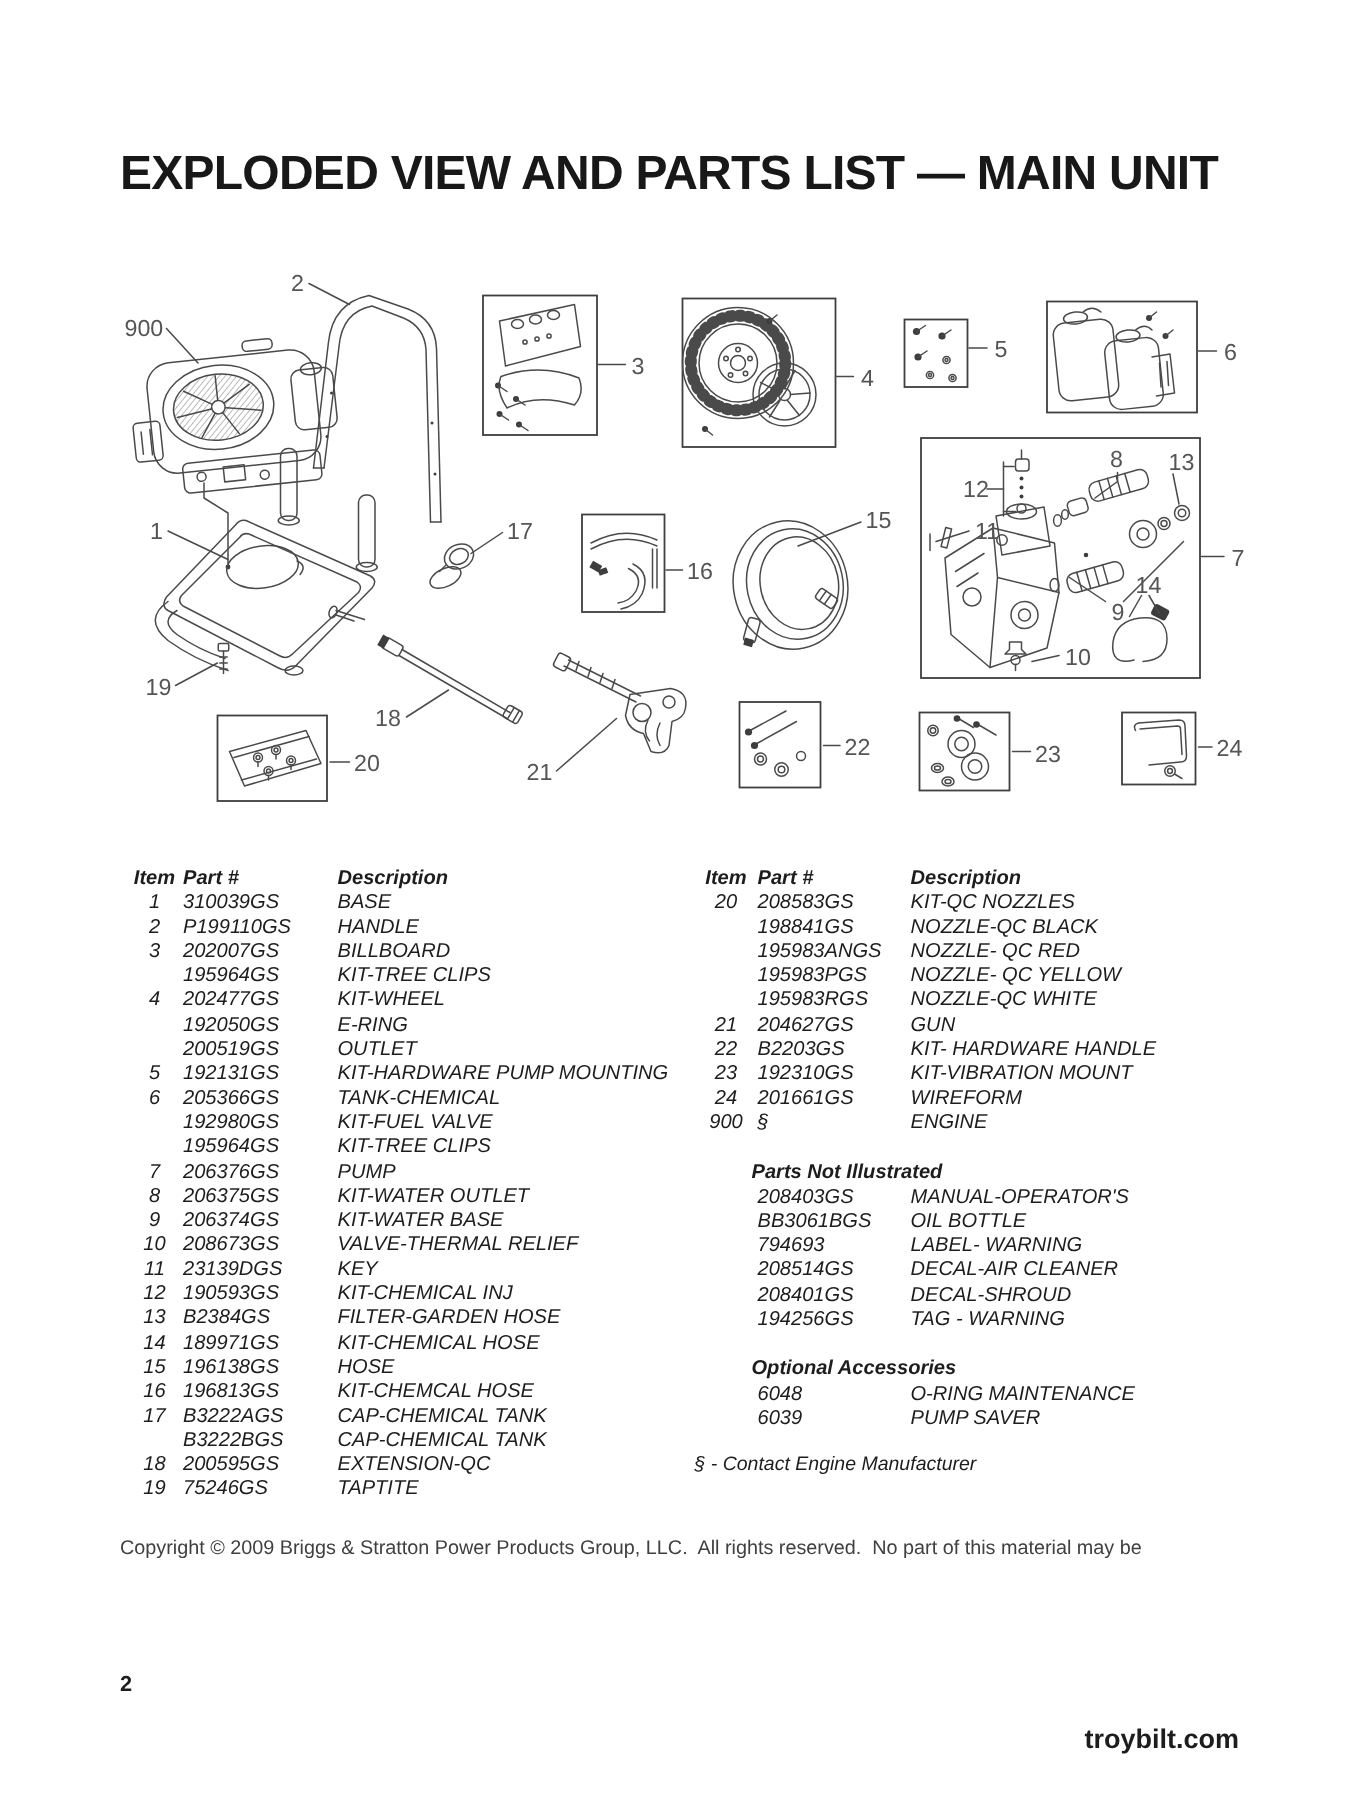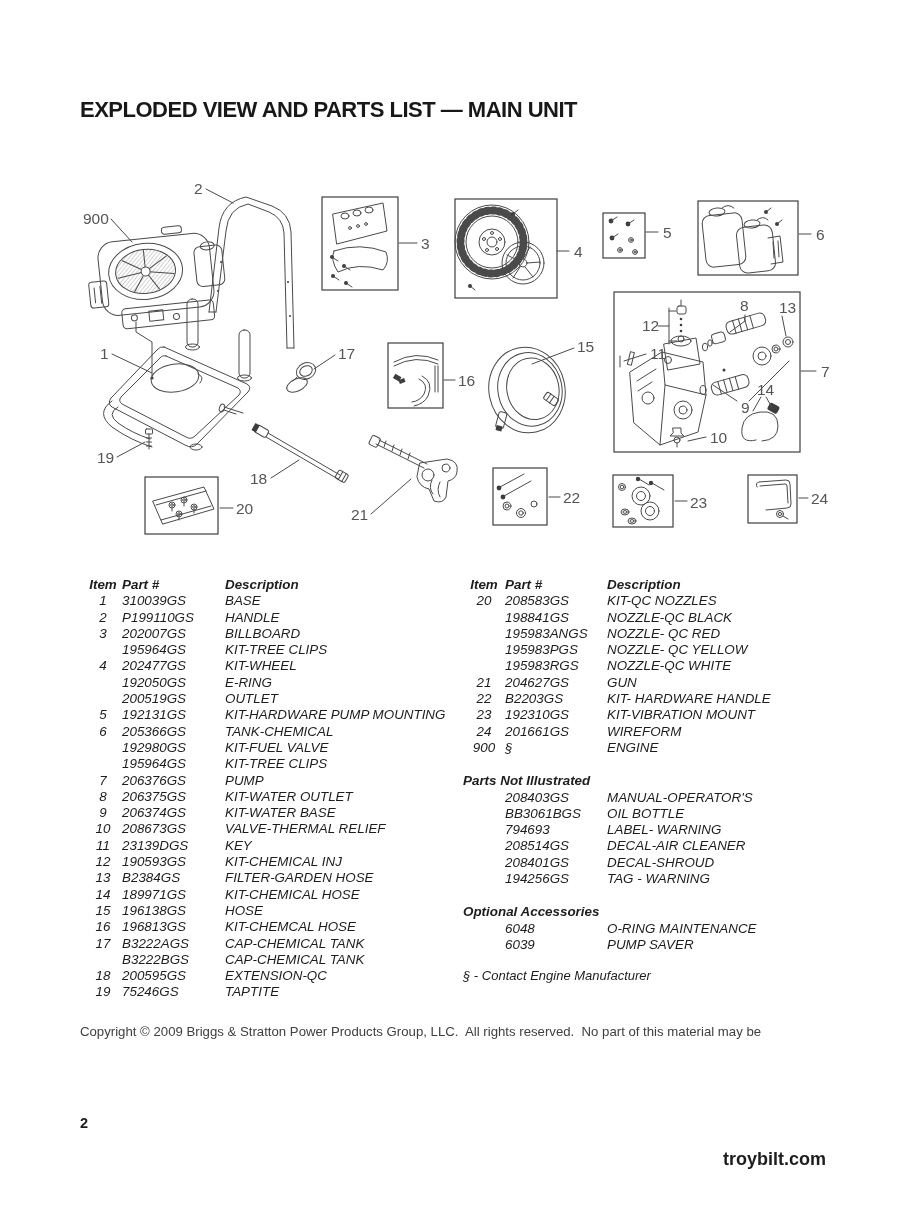--- a/index.html
+++ b/index.html
@@ -1,36 +1,36 @@
 <!DOCTYPE html>
 <html><head>
 <meta charset="utf-8">
 <style>
   html,body{margin:0;padding:0;background:#ffffff;}
   body{width:906px;height:1208px;font-family:"Liberation Sans",sans-serif;color:#1d1d1d;}
   .page{position:relative;width:906px;height:1208px;background:#fff;overflow:hidden;}
-  .title{position:absolute;left:80px;top:97px;margin:0;font-size:22px;font-weight:700;
+  .title{position:absolute;left:80px;top:97px;margin:0;font-size:32px;font-weight:700;
          letter-spacing:-0.5px;white-space:nowrap;color:#181818;text-align:right;}
   svg.diagram{position:absolute;left:0;top:0;}
   svg .ln{stroke:#4a4a4a;fill:none;stroke-width:1;stroke-linecap:round;stroke-linejoin:round;}
   svg .fl{fill:#3d3d3d;stroke:none;}
   svg .box{stroke:#3f3f3f;fill:none;stroke-width:1.2;}
   svg text{font-family:"Liberation Sans",sans-serif;font-size:15.5px;fill:#555;font-weight:400;}
   .parts{position:absolute;font-size:13.4px;line-height:16.3px;white-space:nowrap;font-style:italic;}
   #left-parts{left:84px;top:577px;width:372px;}
   #right-parts{left:463px;top:577px;width:380px;}
   table.plist{border-collapse:collapse;}
   table.plist th,table.plist td{padding:0;font-size:13.4px;line-height:16.3px;vertical-align:top;
     text-align:left;font-weight:400;white-space:nowrap;}
   table.plist th{font-weight:700;}
   #left-parts .col-item{width:38px;text-align:center;}
   #left-parts .col-part{width:103px;}
   #right-parts .col-item{width:42px;text-align:center;}
   #right-parts .col-part{width:102px;}
-  .section-head{font-weight:700;font-size:13.4px;line-height:16.3px;margin-top:17px;}
+  .section-head{font-weight:700;font-size:13.4px;line-height:16.3px;margin-top:17px;margin-left:38px;}
   .footnote{font-size:13px;line-height:16.3px;margin-top:15px;}
   .copyright{position:absolute;left:80px;top:1022px;font-size:13.2px;line-height:20px;color:#404040;}
   .copyright div{white-space:pre;}
   .footer-page{position:absolute;left:80px;top:1115px;font-size:14.5px;font-weight:700;}
   .footer-site{position:absolute;right:80px;top:1115px;font-size:18px;font-weight:700;margin-top:34px;}
 </style>
 </head>
 <body>
 
 <div class="page">

